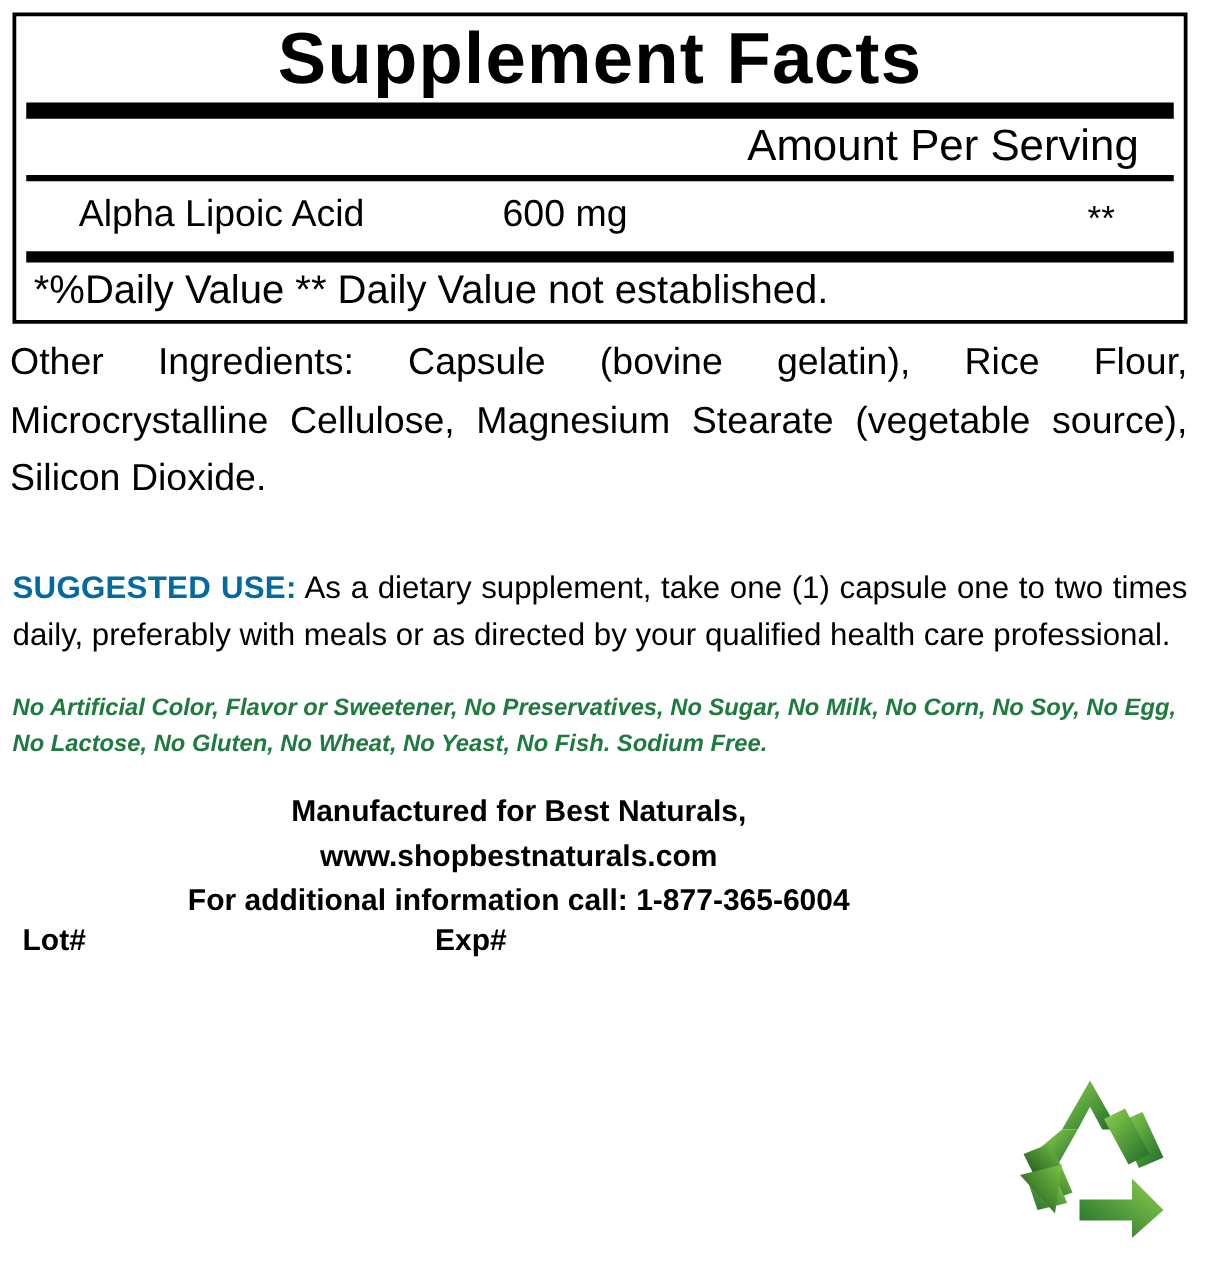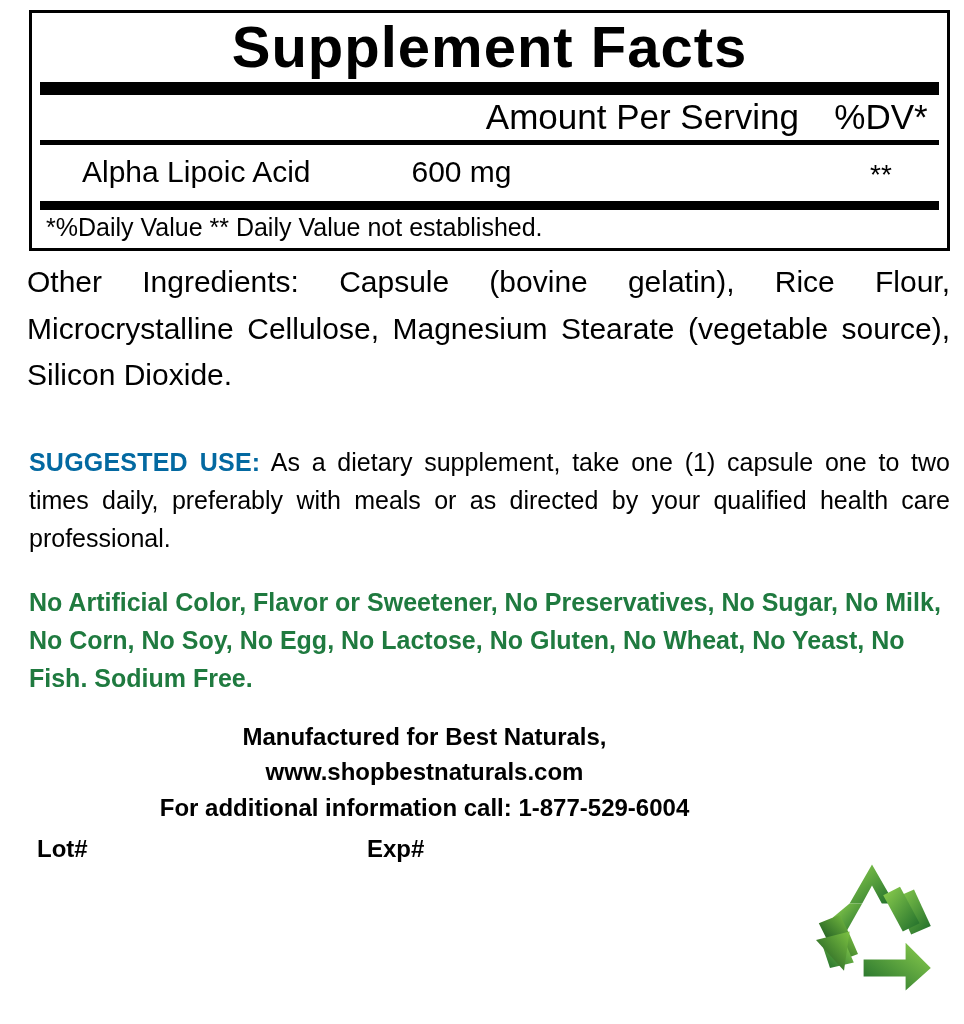--- a/index.html
+++ b/index.html
@@ -13,21 +13,21 @@
     font-family: "Liberation Sans", sans-serif;
     color: #000000;
     position: relative;
     overflow: hidden;
   }
 
   .page {
     width: 964px;
     height: 1024px;
     box-sizing: border-box;
-    padding: 10px 8px 0 23px;
+    padding: 10px 8px 0 4px;
     position: relative;
   }
 
   
   .facts-panel {
     border: 3px solid #000;
     box-sizing: border-box;
     margin: 0 6px 0 6px;
     padding: 0 0 0 0;
   }
@@ -92,21 +92,21 @@
   .ing-dv {
     margin-left: auto;
     width: 112px;
     text-align: center;
     font-size: 28px;
     align-self: flex-end;
     line-height: 1;
     padding-bottom: 6px;
   }
   .dv-note {
-    font-size: 25px;
+    font-size: 32px;
     padding: 3px 10px 6px 14px;
   }
 
   
   .other-ing {
     font-size: 30px;
     line-height: 1.55;
     margin: 8px 6px 0 4px;
     text-align: justify;
     text-align-last: left;
@@ -122,42 +122,43 @@
     text-align-last: left;
   }
   .suggested .label {
     color: #0369a1;
     font-weight: bold;
     letter-spacing: 0.2px;
   }
 
   
   .claims {
-    font-size: 25px;
+    font-size: 19px;
     line-height: 1.52;
     color: #1f7a3f;
+    font-style: italic;
     font-weight: bold;
     margin: 26px 6px 0 6px;
   }
 
   
   .manu {
     margin-top: 22px;
     text-align: center;
     font-size: 24px;
     font-weight: bold;
     line-height: 1.48;
     padding-right: 130px;
   }
 
   .lot-row {
     display: flex;
     font-size: 24px;
     font-weight: bold;
-    margin-top: 10px;
+    margin-top: 0;
     padding-left: 14px;
   }
   .lot-row .lot { width: 330px; }
 
   
   .recycle {
     position: absolute;
     right: 22px;
     bottom: 28px;
     width: 140px;
@@ -171,21 +172,20 @@
 
   <div class="facts-panel">
 
     <div class="facts-title">Supplement Facts</div>
 
 
     <div class="rule-thick"></div>
 
     <div class="amount-row">
       <span class="aps">Amount Per Serving</span>
-      <span class="dv">%DV*</span>
     </div>
 
     <div class="rule-thin"></div>
 
     <div class="ingredient-row">
       <span class="ing-name">Alpha Lipoic Acid</span>
       <span class="ing-amount">600 mg</span>
       <span class="ing-dv">**</span>
     </div>
 
@@ -200,21 +200,21 @@
 
   <div class="suggested">
     <span class="label">SUGGESTED USE:</span><span> As a dietary supplement, take one (1) capsule one to two times daily, preferably with meals or as directed by your qualified health care professional.</span>
   </div>
 
   <div class="claims">No Artificial Color, Flavor or Sweetener, No Preservatives, No Sugar, No Milk, No Corn, No Soy, No Egg, No Lactose, No Gluten, No Wheat, No Yeast, No Fish. Sodium Free.</div>
 
   <div class="manu">
     <div>Manufactured for Best Naturals,</div>
     <div>www.shopbestnaturals.com</div>
-    <div>For additional information call: 1-877-529-6004</div>
+    <div>For additional information call: 1-877-365-6004</div>
   </div>
 
   <div class="lot-row">
     <span class="lot">Lot#</span>
     <span>Exp#</span>
   </div>
 
   <div class="recycle">
     <svg viewBox="0 0 100 100" width="140" height="140" aria-hidden="true">
       <defs>

